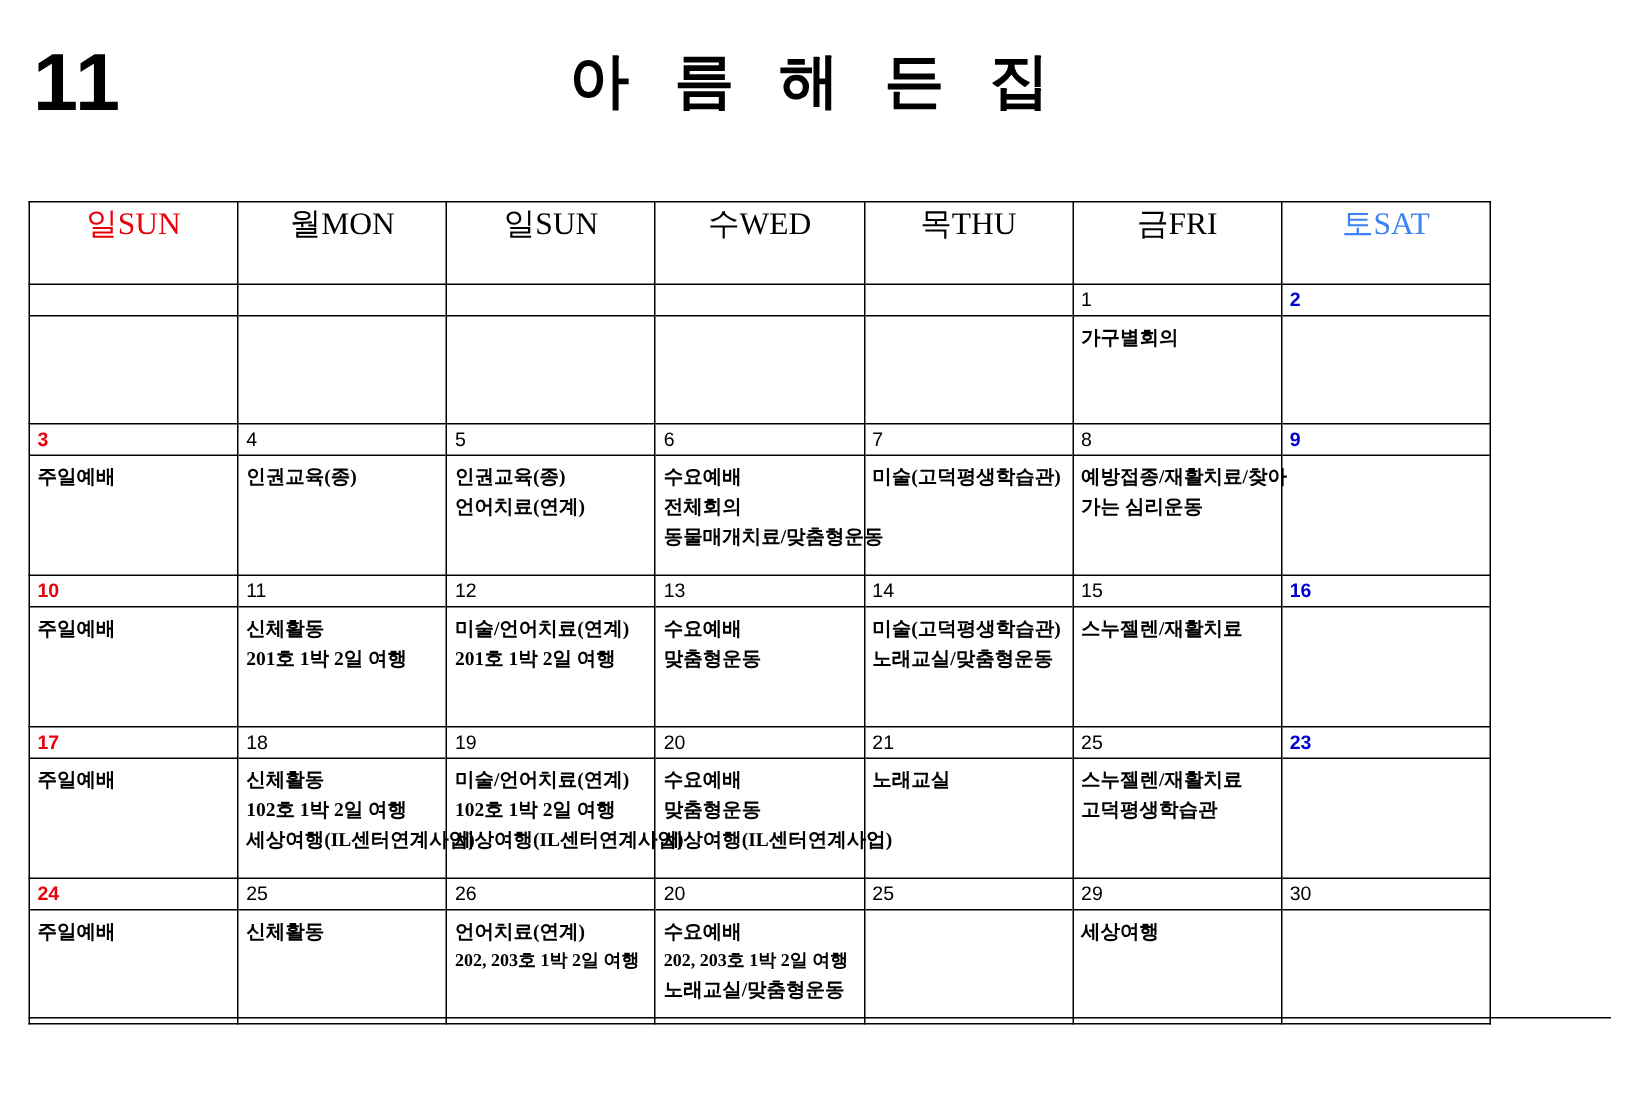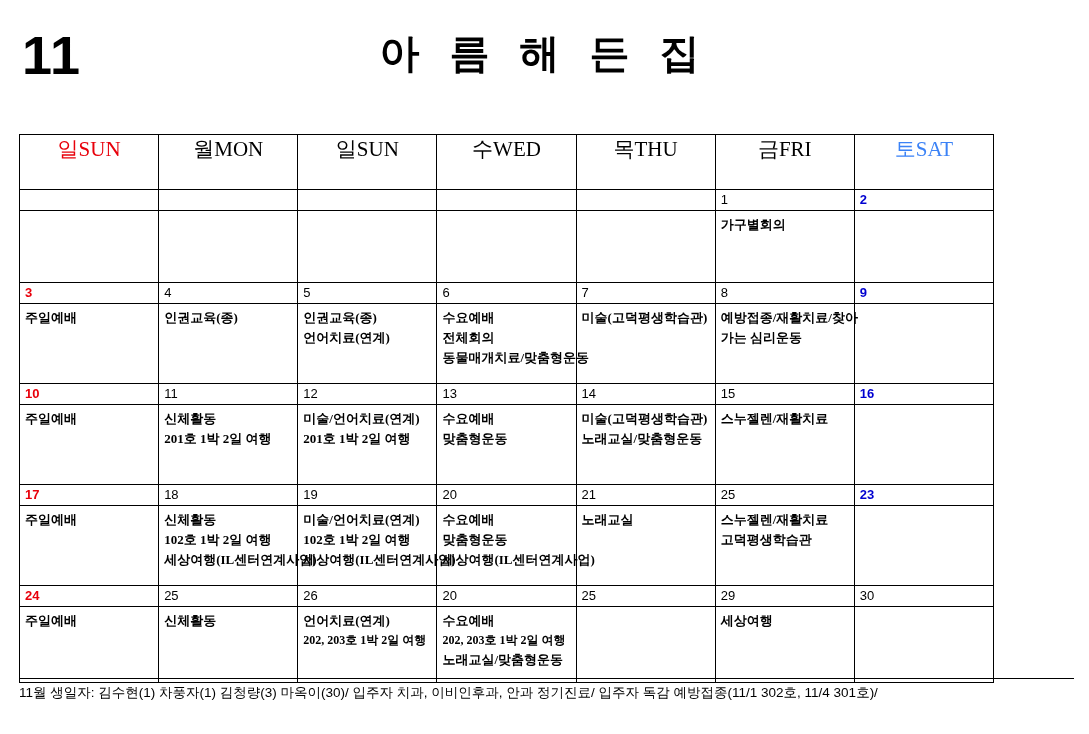--- a/index.html
+++ b/index.html
@@ -402,16 +402,15 @@
               <div class="daynum">30</div>
               <div class="divider"></div>
               <div class="events"></div>
             </td>
           </tr>
         </tbody>
     </table>
   </div>
 
   <div class="footer">
-    <div>11월 생일자: 김수현(1) 차풍자(1) 김청량(3) 마옥이(30)/ 입주자 치과, 이비인후과, 안과 정기진료/ 입주자 독감 예방접종(11/1 302호, 11/4 301호)/</div>
   </div>
 
 </div>
 
 </body></html>

